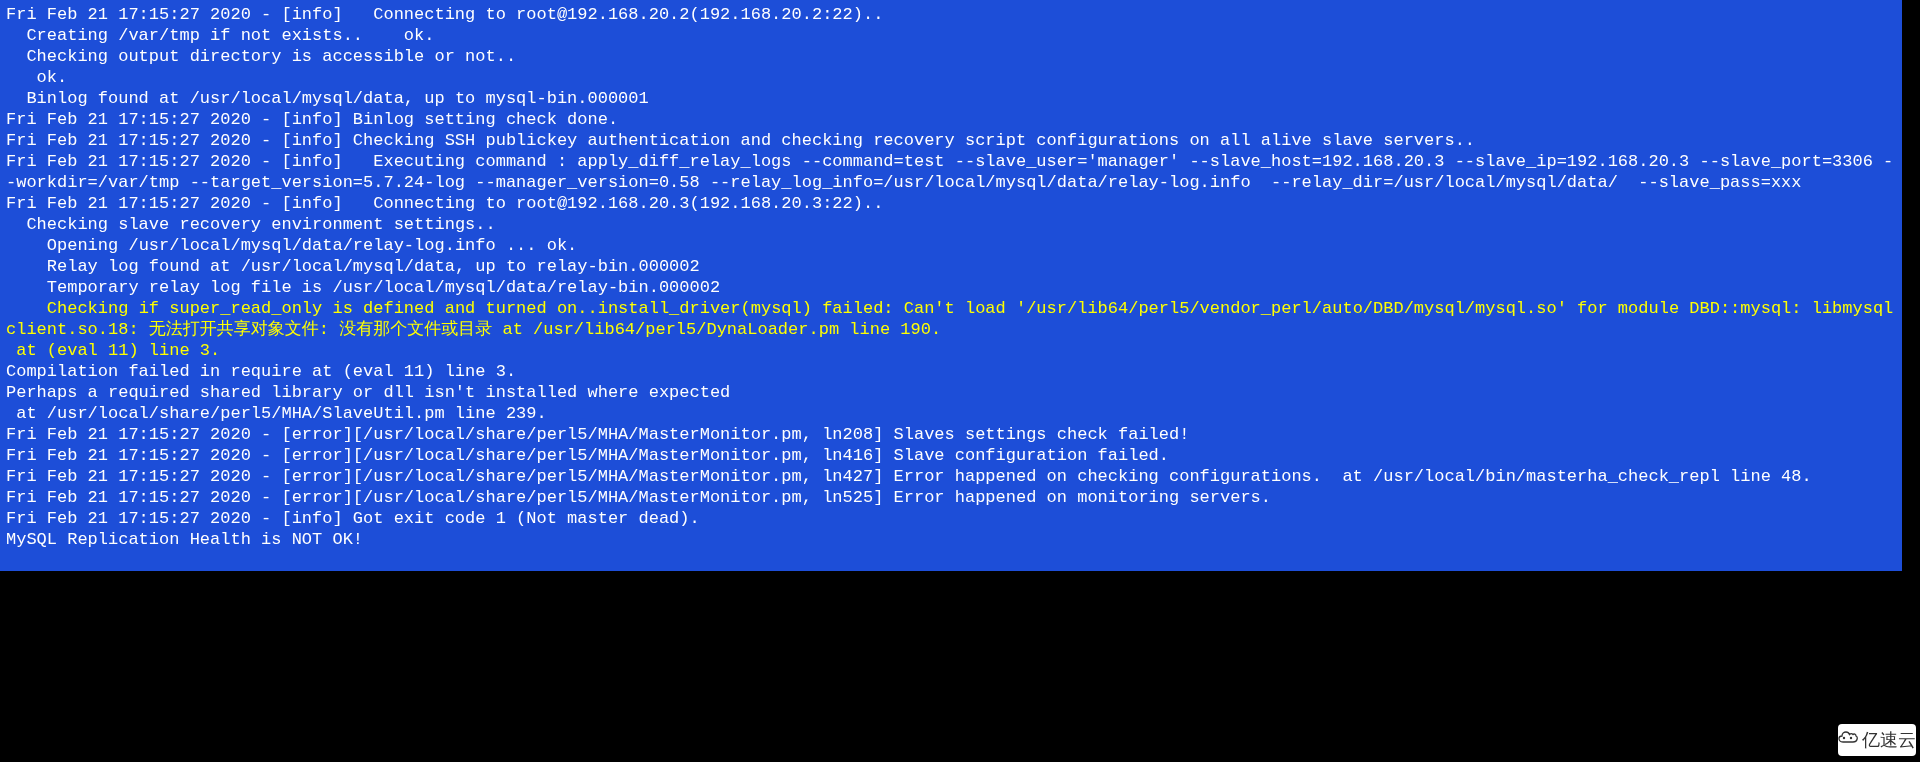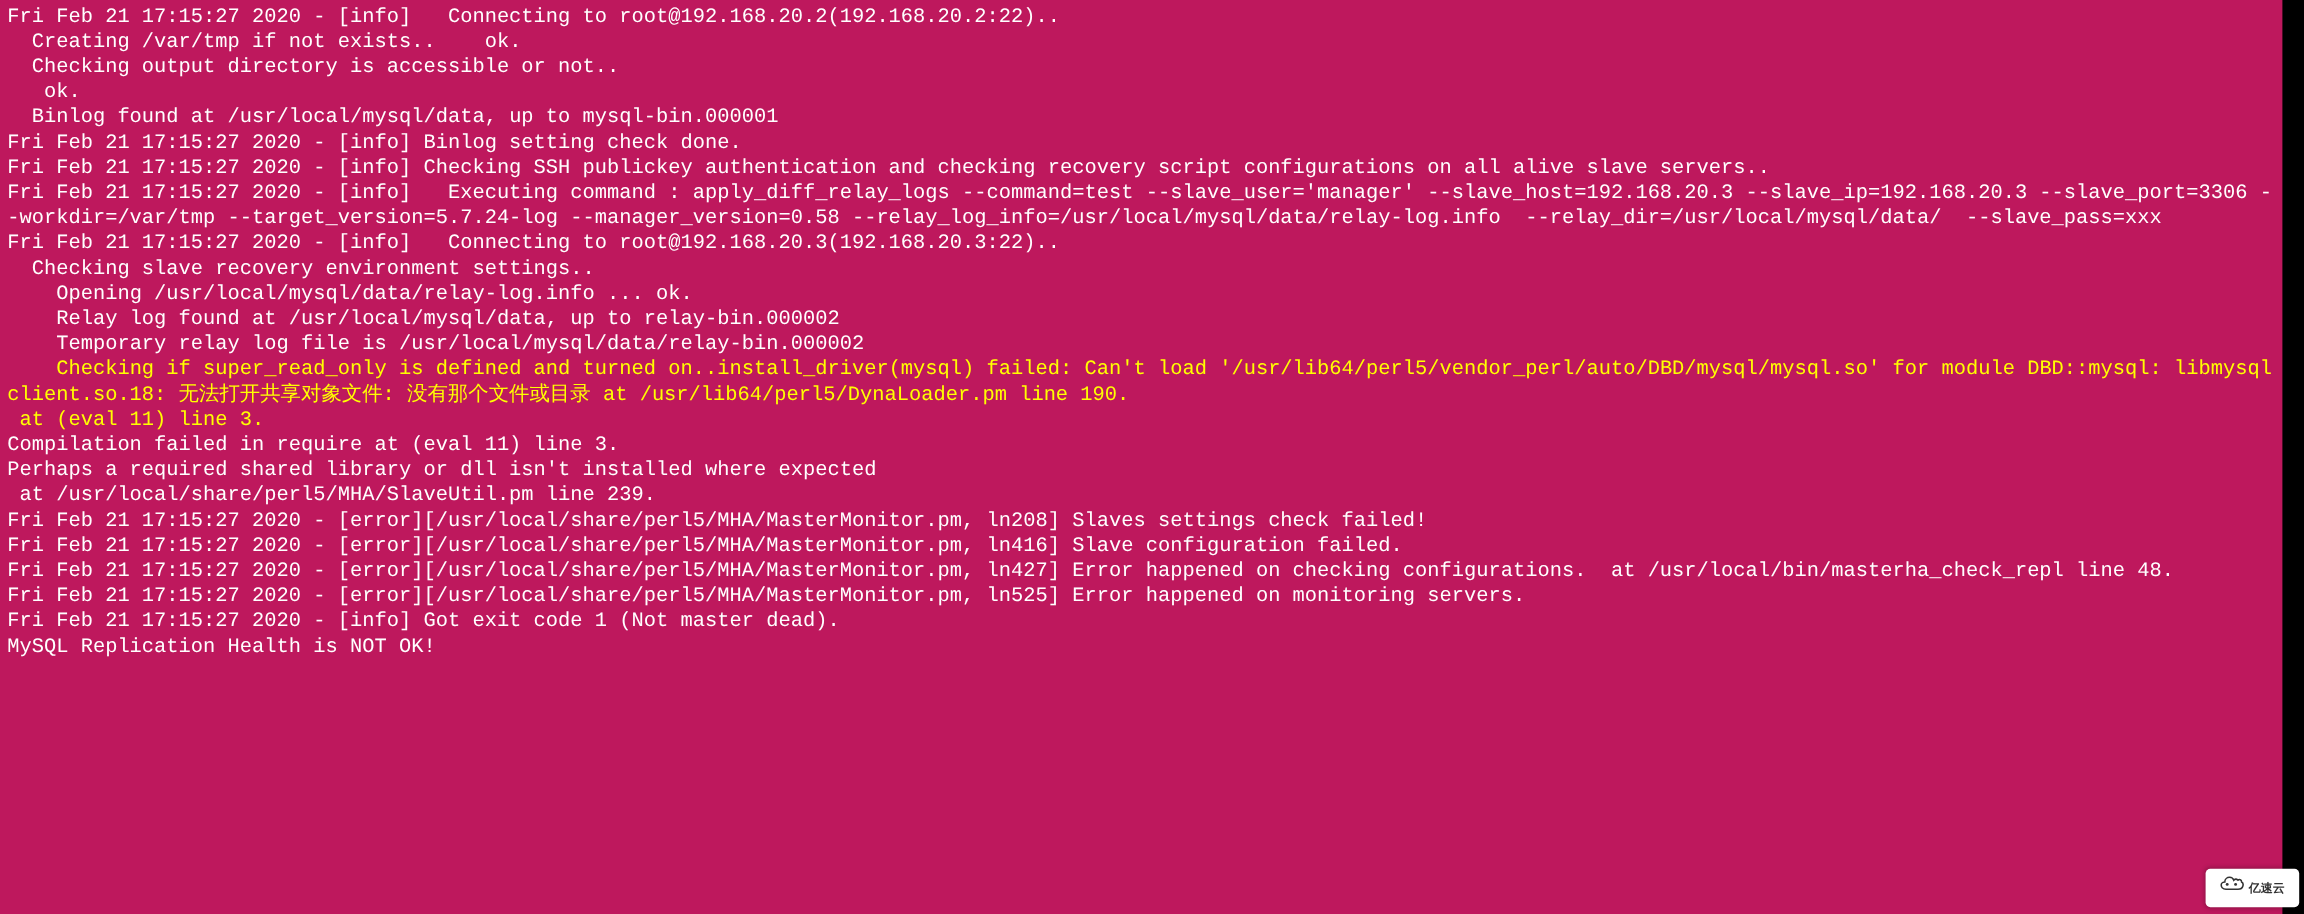--- a/index.html
+++ b/index.html
@@ -15,24 +15,24 @@
     body {
       background: #000000;
       color: #ffffff;
       font-family: "Courier New", Courier, monospace;
       font-size: 17px;
       line-height: 21px;
       position: relative;
     }
     .terminal-wrapper {
       width: 1902px;
-      height: 762px;
+      height: 571px;
       overflow-y: scroll;
       overflow-x: hidden;
-      background: #be185d;
+      background: #1d4ed8;
     }
     .terminal-content {
       padding: 4px 6px;
       white-space: pre-wrap;
       word-break: break-all;
     }
     .ln {
       display: block;
     }
     .yellow {
@@ -50,22 +50,22 @@
       display: flex;
       align-items: center;
       justify-content: center;
       box-shadow: 0 0 4px rgba(0,0,0,0.3);
     }
     .watermark .cloud-icon {
       margin-right: 4px;
     }
     .watermark .brand-text {
       font-family: Arial, "Microsoft YaHei", sans-serif;
-      font-size: 10px;
-      font-weight: bold;
+      font-size: 18px;
+      font-weight: normal;
       color: #333;
       letter-spacing: 0;
     }
     ::-webkit-scrollbar {
       width: 18px;
       background: #f0f0f0;
     }
     ::-webkit-scrollbar-thumb {
       background: #c0c0c0;
       border: 1px solid #a0a0a0;

